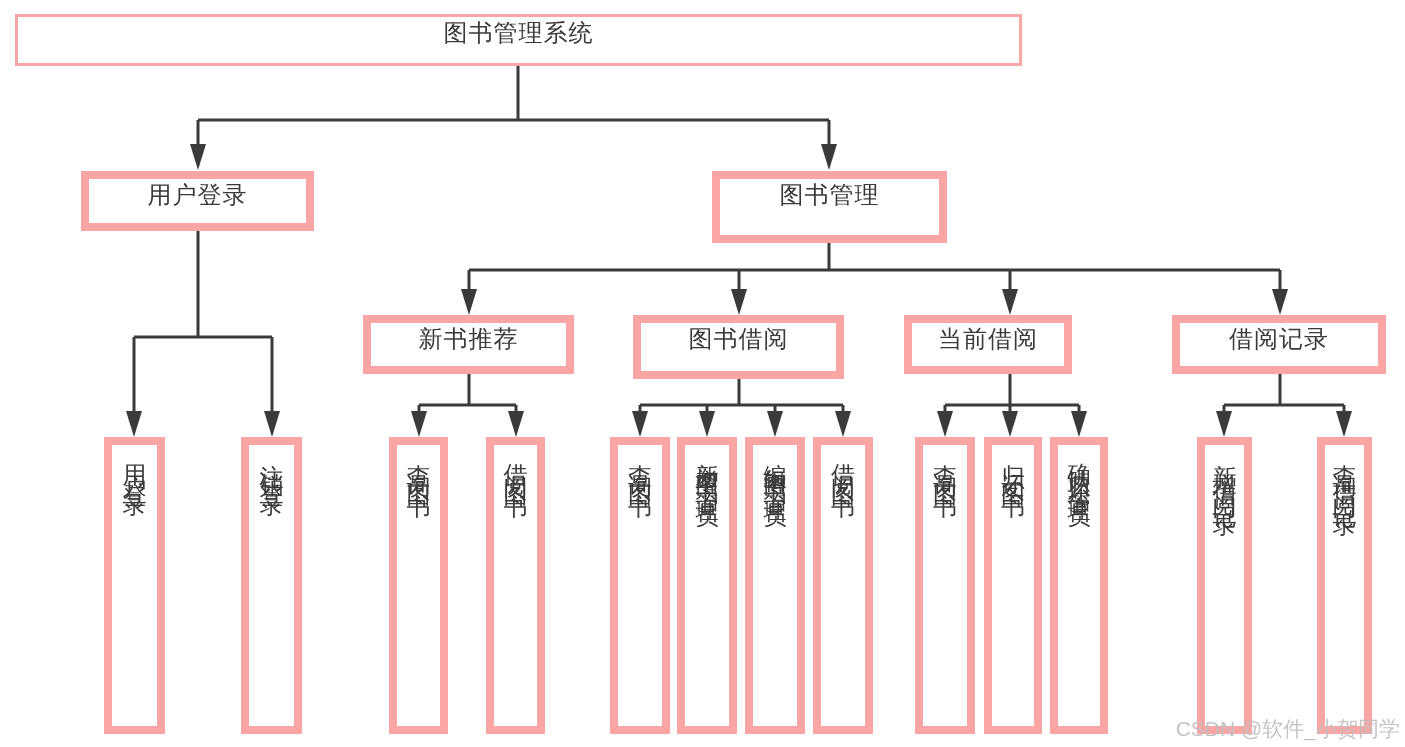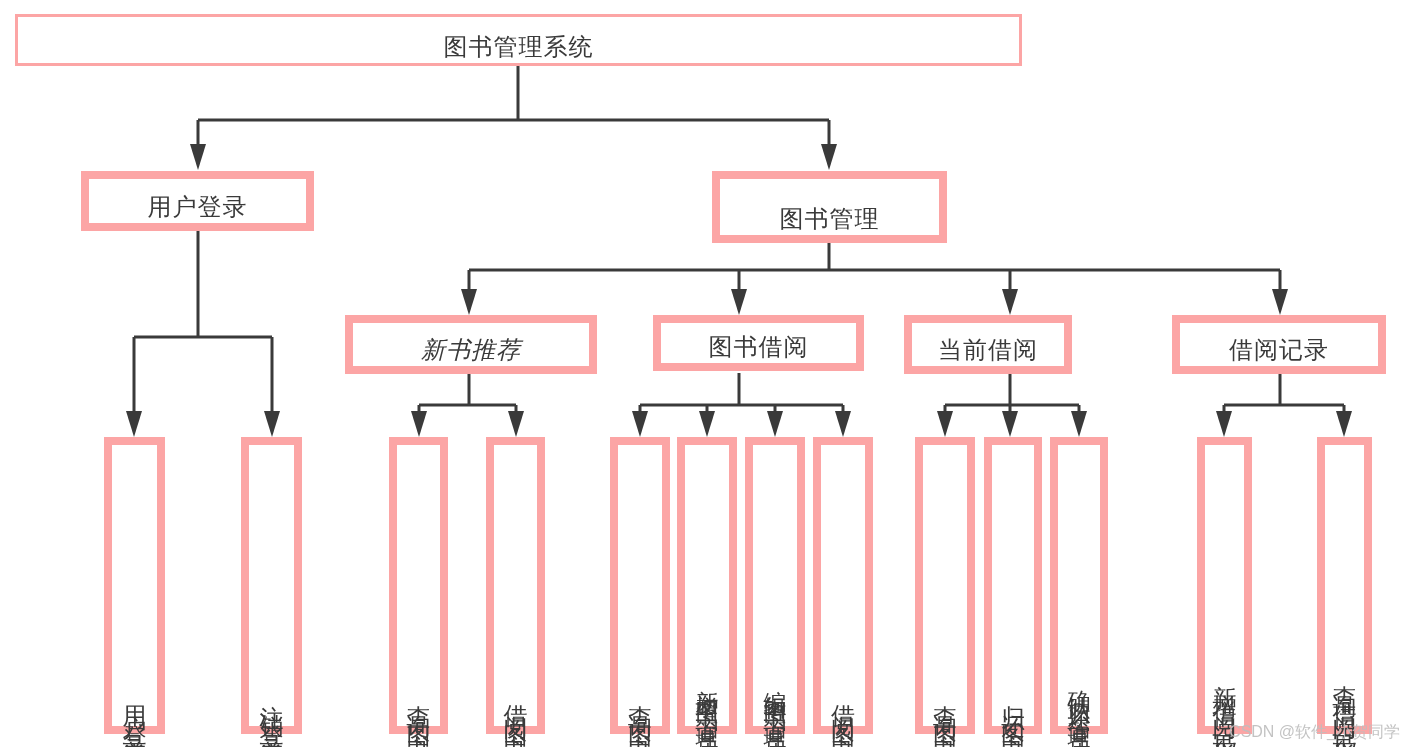--- a/index.html
+++ b/index.html
@@ -20,21 +20,21 @@
     left: 0;
     top: 0;
     z-index: 1;
   }
   .box {
     position: absolute;
     box-sizing: border-box;
     background: #ffffff;
     border: 8px solid #fca5a5;
     display: flex;
-    align-items: flex-end;
+    align-items: flex-start;
     justify-content: center;
     z-index: 2;
   }
   .box.root { border-width: 3px; }
   .hlabel {
     font-size: 24px;
     color: #3a3a3a;
     letter-spacing: 1px;
     white-space: nowrap;
   }
@@ -48,21 +48,21 @@
     white-space: nowrap;
   }
   .leaf-long .vlabel {
     letter-spacing: 6px;
     font-size: 23px;
   }
   .watermark {
     position: absolute;
     right: 5px;
     bottom: 4px;
-    font-size: 16px;
+    font-size: 21px;
     color: rgba(190, 190, 190, 0.92);
     z-index: 5;
     white-space: nowrap;
     margin-left: 28px;
   }
 </style>
 </head>
 <body>
 
 <div class="stage">
@@ -111,24 +111,24 @@
     <span class="hlabel">图书管理系统</span>
   </div>
 
   <div class="box" style="left:81px; top:171px; width:233px; height:60px;">
     <span class="hlabel">用户登录</span>
   </div>
   <div class="box" style="left:712px; top:171px; width:235px; height:72px;">
     <span class="hlabel">图书管理</span>
   </div>
 
-  <div class="box" style="left:345px; top:315px; width:252px; height:59px;font-style:italic;">
+  <div class="box" style="left:363px; top:315px; width:211px; height:59px;">
     <span class="hlabel">新书推荐</span>
   </div>
-  <div class="box" style="left:653px; top:315px; width:211px; height:56px;">
+  <div class="box" style="left:633px; top:315px; width:211px; height:64px;">
     <span class="hlabel">图书借阅</span>
   </div>
   <div class="box" style="left:904px; top:315px; width:168px; height:59px;">
     <span class="hlabel">当前借阅</span>
   </div>
   <div class="box" style="left:1172px; top:315px; width:214px; height:59px;">
     <span class="hlabel">借阅记录</span>
   </div>
 
   <div class="box" style="left:104px; top:437px; width:61px; height:297px;">

